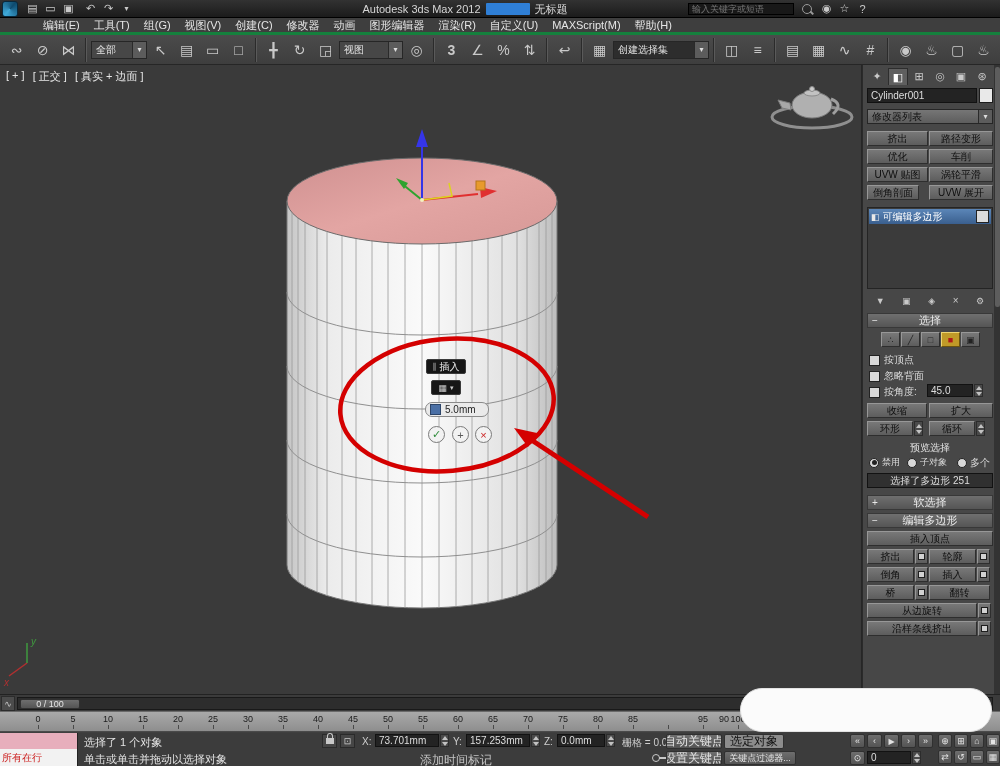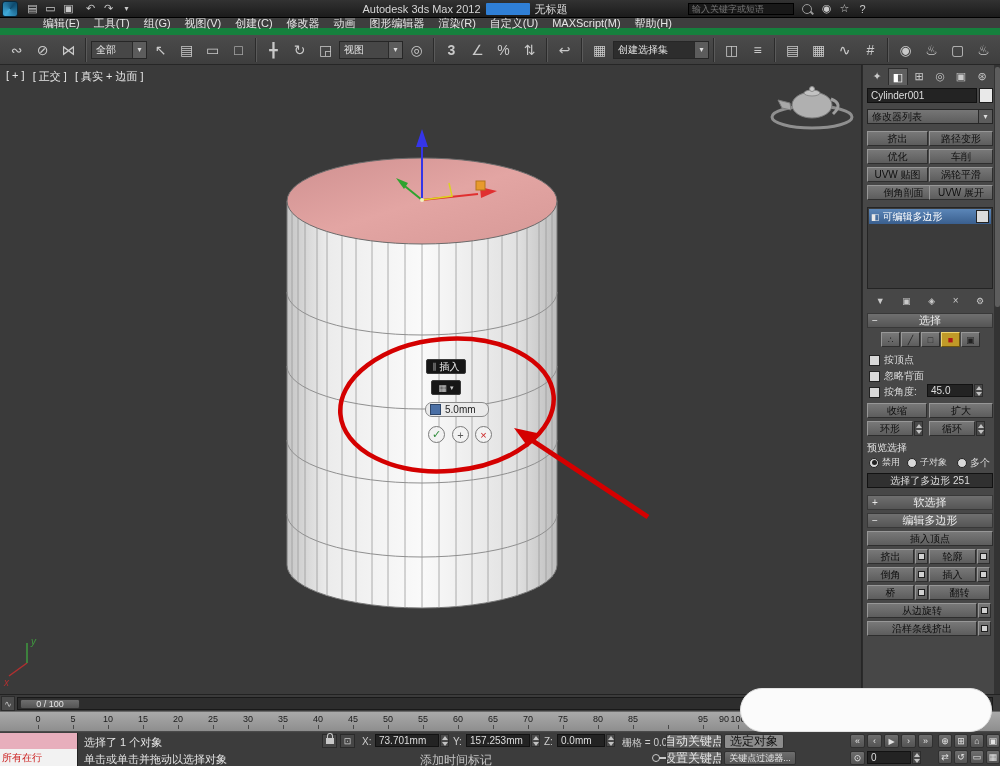--- a/index.html
+++ b/index.html
@@ -60,21 +60,21 @@
     </div>
     <input class="a" style="left: 688px; top: 2.5px; width: 106px; height: 12px; background: rgb(24, 24, 24); border: 1px solid rgb(0, 0, 0); color: rgb(153, 153, 153); font-size: 9px; padding: 0px 3px; font-family: &quot;Liberation Sans&quot;, sans-serif;" placeholder="输入关键字或短语">
     <span class="a ic" style="left:800px;top:3px;width:14px;height:12px;">
         <i class="searchico"></i>
       </span>
     <span class="a ic qat" style="left:818px;top:1px;">◉</span>
     <span class="a ic qat" style="left:836px;top:1px;">☆</span>
     <span class="a ic qat" style="left:854px;top:1px;">?</span>
   </div>
 
-  <div class="a" style="left:0;top:18px;width:1000px;height:17px;background:#3e3e3e;border-bottom:7px solid #15803d;display:flex;align-items:center;padding-left:36px;">
+  <div class="a" style="left:0;top:18px;width:1000px;height:17px;background:#3e3e3e;border-bottom:3px solid #15803d;display:flex;align-items:center;padding-left:36px;">
     <span class="mi">编辑(E)</span>
     <span class="mi">工具(T)</span>
     <span class="mi">组(G)</span>
     <span class="mi">视图(V)</span>
     <span class="mi">创建(C)</span>
     <span class="mi">修改器</span>
     <span class="mi">动画</span>
     <span class="mi">图形编辑器</span>
     <span class="mi">渲染(R)</span>
     <span class="mi">自定义(U)</span>
@@ -258,21 +258,21 @@
       <span>修改器列表</span>
       <span class="ar">▾</span>
     </div>
 
     <div class="a btn" style="left:4px;top:66px;width:61px;height:15px;">挤出</div>
     <div class="a btn" style="left:66px;top:66px;width:64px;height:15px;">路径变形</div>
     <div class="a btn" style="left:4px;top:84px;width:61px;height:15px;">优化</div>
     <div class="a btn" style="left:66px;top:84px;width:64px;height:15px;">车削</div>
     <div class="a btn" style="left:4px;top:102px;width:61px;height:15px;">UVW 贴图</div>
     <div class="a btn" style="left:66px;top:102px;width:64px;height:15px;">涡轮平滑</div>
-    <div class="a btn" style="left:4px;top:120px;width:73px;height:15px;">倒角剖面</div>
+    <div class="a btn" style="left:4px;top:120px;width:52px;height:15px;">倒角剖面</div>
     <div class="a btn" style="left:66px;top:120px;width:64px;height:15px;">UVW 展开</div>
 
     <div class="a" style="left:4px;top:142px;width:126px;height:82px;background:#3b3b3b;border:1px solid #242424;">
       <div class="a" style="left:1px;top:1px;width:122px;height:15px;background:linear-gradient(#5b86b8,#3a5f8e);display:flex;align-items:center;padding:0 2px;">
         <span style="font-size:9px;color:#e8e8e8;margin-right:3px;">◧</span>
         <span style="font-size:10px;color:#fff;flex:1;white-space:nowrap;overflow:hidden;">可编辑多边形</span>
         <span style="width:11px;height:11px;background:#dcdcdc;border:1px solid #222;flex:none;"></span>
       </div>
     </div>
 
@@ -319,21 +319,21 @@
     <div class="a btn" style="left:4px;top:356px;width:46px;height:15px;">环形</div>
     <span class="a spin" style="left:51px;top:356px;height:15px;">
         <i class="u"></i>
         <i class="d"></i>
       </span>
     <div class="a btn" style="left:66px;top:356px;width:46px;height:15px;">循环</div>
     <span class="a spin" style="left:113px;top:356px;height:15px;">
         <i class="u"></i>
         <i class="d"></i>
       </span>
-    <div class="a" style="left:4px;top:376px;width:126px;text-align:left;font-size:10px;color:#e0e0e0;">预览选择</div>
+    <div class="a" style="left:4px;top:376px;width:126px;text-align:center;font-size:10px;color:#e0e0e0;">预览选择</div>
     <div class="a lbl" style="left:6px;top:391px;gap:3px;">
       <span class="radio on"></span>
       <span style="font-size:9px;">禁用</span>
     </div>
     <div class="a lbl" style="left:44px;top:391px;gap:3px;">
       <span class="radio"></span>
       <span style="font-size:9px;">子对象</span>
     </div>
     <div class="a lbl" style="left:94px;top:391px;gap:3px;">
       <span class="radio"></span>

